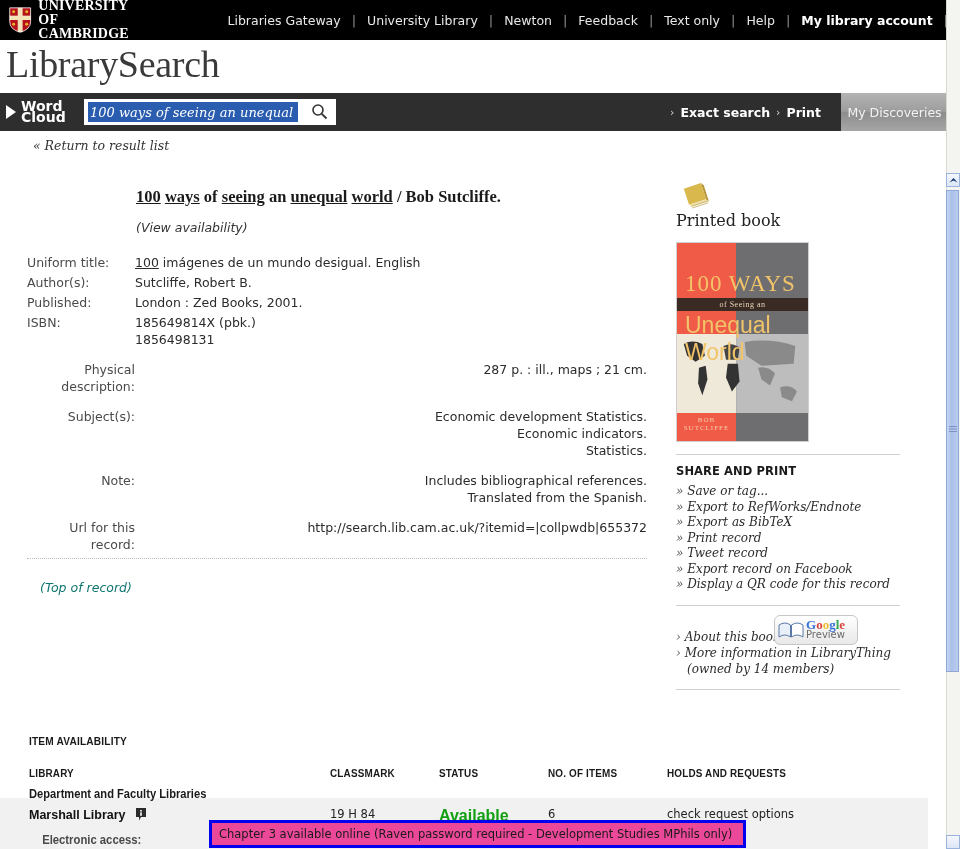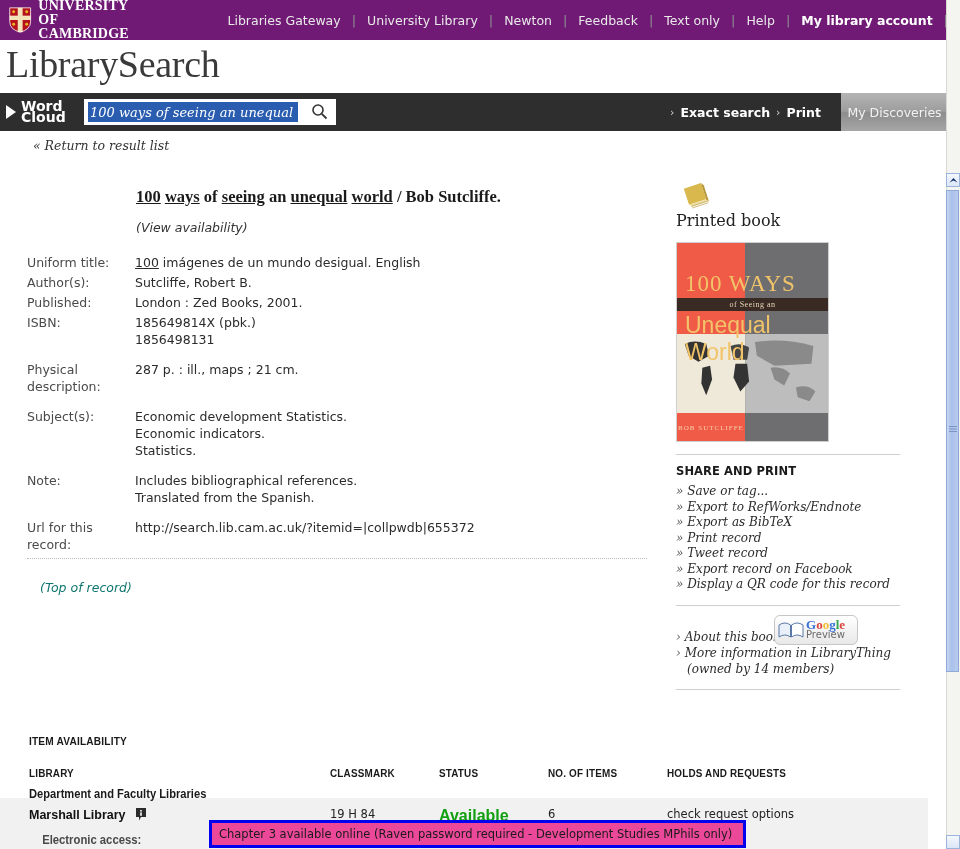--- a/index.html
+++ b/index.html
@@ -8,21 +8,21 @@
     width: 960px; height: 849px;
     background: #ffffff;
     font-family: "DejaVu Sans", "Liberation Sans", sans-serif;
     overflow: hidden;
   }
   #page { position: relative; width: 960px; height: 849px; overflow: hidden; background:#fff; }
 
   
   .topbar {
     position: absolute; left: 0; top: 0; width: 948px; height: 40px;
-    background: #701a75;
+    background: #000000;
     display: flex; align-items: center;
   }
   .crest-wrap { display:flex; align-items:center; padding-left: 8px; }
   .crest { width: 28px; height: 30px; display:block; }
   .uni-name {
     color: #ffffff; font-family: "Liberation Serif", "DejaVu Serif", serif;
     font-size: 14px; line-height: 14px; font-weight: 700; letter-spacing: 0.2px;
     margin-left: 6px; white-space: pre-line;
   }
   .topnav { display:flex; align-items:center; margin-left: 80px; }
@@ -106,21 +106,21 @@
   }
 
   table.meta {
     position:absolute; left:27px; top:84px; width: 620px;
     border-collapse: collapse;
     font-size: 12.5px; color:#2b2b2b;
   }
   table.meta td { vertical-align: top; padding: 0 0 3px 0; line-height: 17px; }
   table.meta td.lab { width: 108px; color:#4a4a4a; }
   table.meta td.val { }
-  table.meta tr.gap td { padding-top: 10px; }
+  table.meta tr.gap td { padding-top: 10px; text-align: right; }
   .ul { text-decoration: underline; }
 
   .dotted-div {
     position:absolute; left:27px; top:388px; width: 620px;
     border-top: 1px dotted #bbbbbb;
   }
   .topofrecord {
     position:absolute; left:27px; top:410px;
     font-family:"DejaVu Sans","Liberation Sans",sans-serif;
     font-style:italic; font-size:12.5px; color:#0f766e;margin-left:13px;
@@ -128,21 +128,21 @@
 
   
   .sidebar { position:absolute; left:676px; top:10px; width: 224px; }
   .bookicon-row { display:flex; flex-direction:column; align-items:flex-start; }
   .bookglyph { width: 34px; height: 34px; margin-left: 4px; }
   .fmt-label {
     font-family:"DejaVu Serif","Liberation Serif",serif;
     font-size: 16px; color:#222; margin-top:-3px;
   }
   .cover {
-    margin-top: 12px; width: 153px; height: 200px;
+    margin-top: 12px; width: 133px; height: 200px;
     border: 1px solid #cfcfcf; position:relative; overflow:hidden;
     background:#14532d;
   }
   .cover .leftband { position:absolute; left:0;top:0;width:45%;height:100%;background:#ef5b46;}
   .cover .rightband{ position:absolute; right:0;top:0;width:55%;height:100%;background:#6e6e70;}
   .cover svg.map { position:absolute; left:0; top:46%; width:100%; height:40%; }
   .cover .ttl1 {
     position:absolute; left:8px; top:14%; width:100%;
     font-family:"Liberation Serif","DejaVu Serif",serif;
     font-size:23px; letter-spacing:1px; color:#f2c46a; font-weight:400;

